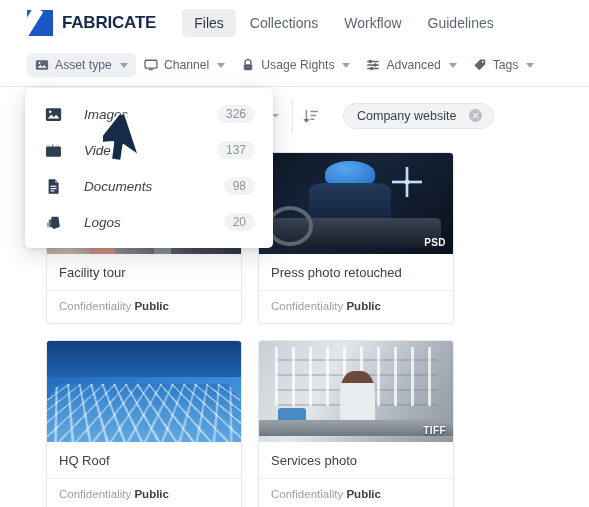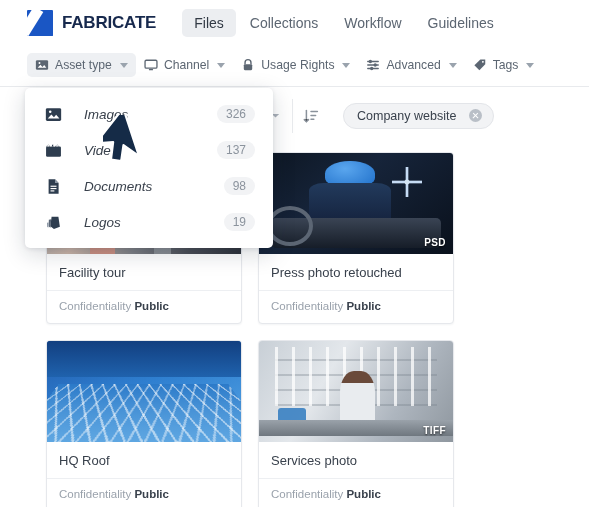--- a/index.html
+++ b/index.html
@@ -392,21 +392,21 @@
       <span class="dd-count">98</span>
     </div>
 
     <div class="dd-item">
       <svg class="dd-icon" viewBox="0 0 16 16">
         <path d="M6.2 2.6h6.4l1.4 9.4-5.6 2.2-3.4-2.6z" fill="#2e3d4f"></path>
         <path d="M3.6 5.4l2.2-.4-.6 8-1.8-1.2z" fill="#5a6676"></path>
         <path d="M1.9 8.2l1.5-.3-.3 5-1.1-.9z" fill="#8d98a6"></path>
       </svg>
       <span class="dd-label">Logos</span>
-      <span class="dd-count">19</span>
+      <span class="dd-count">20</span>
     </div>
   </div>
 
   <div class="cursor">
     <svg width="54" height="52" viewBox="0 0 54 52">
       <path d="M2 2 L2 47 L15 35 L24 50 L33 45 L25 31 L44 30 Z" fill="#152b47" stroke="#ffffff" stroke-width="2.2" stroke-linejoin="round" transform="rotate(38 24 24)"></path>
     </svg>
   </div>
 
 </div>

